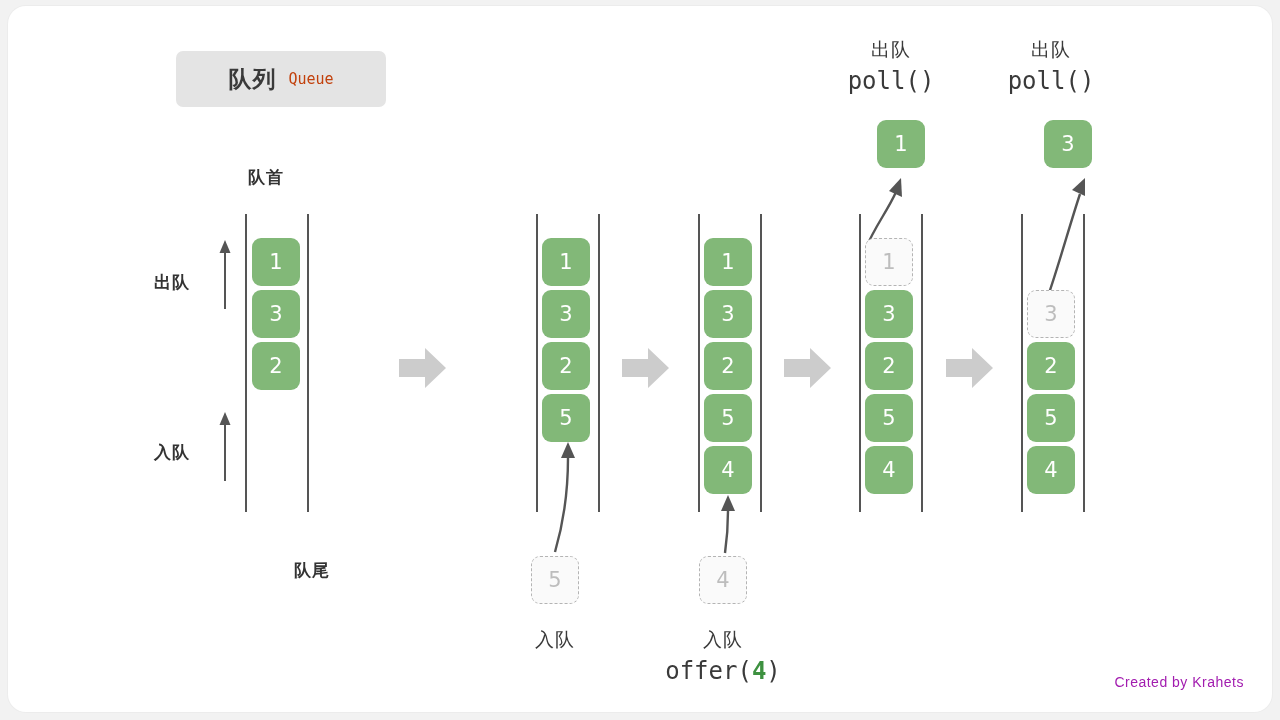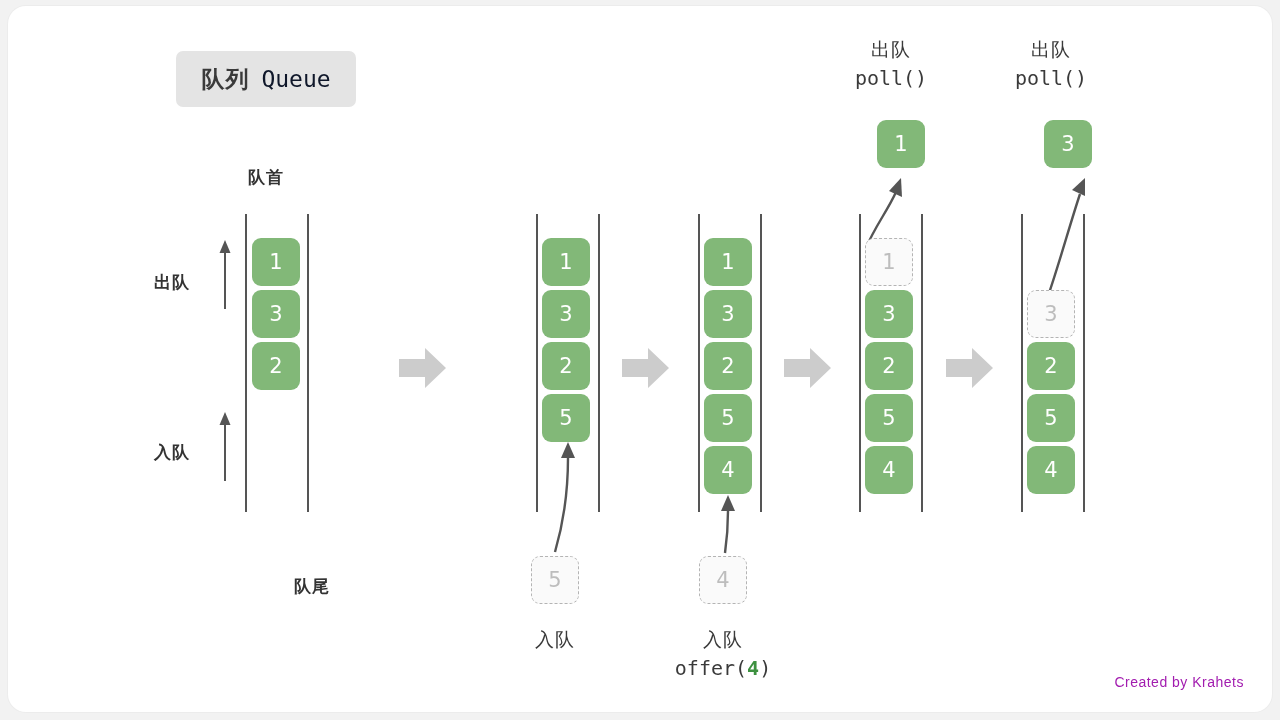--- a/index.html
+++ b/index.html
@@ -20,33 +20,33 @@
     width: 1264px; height: 706px;
     background: #ffffff;
     border-radius: 18px;
     box-shadow: 0 0 0 1px #ececec;
   }
 
   
   #title-badge {
     position: absolute;
     left: 168px; top: 45px;
-    width: 180px; height: 56px;
+    width: 210px; height: 56px;
     background: #e4e4e4;
     border-radius: 7px;
     display: flex; align-items: center; justify-content: center;
     gap: 12px;
   }
   #title-badge .cn {
     font-size: 23px; font-weight: bold; color: #3a3a3a;
     letter-spacing: 1px;
   }
   #title-badge .en {
     font-family: "DejaVu Sans Mono", "Liberation Mono", monospace;
-    font-size: 23px; color: #0f172a;
+    font-size: 15px; color: #c2410c;
   }
 
   
   .cn-label {
     position: absolute;
     font-size: 17px; font-weight: bold; color: #333333;
     white-space: nowrap; letter-spacing: 1px;
   }
   .op-label {
     position: absolute;
@@ -55,21 +55,21 @@
     line-height: 1.45;
   }
   .op-label .cn {
     display: block;
     font-size: 19px; color: #3a3a3a;
     letter-spacing: 1px;
   }
   .op-label .code {
     display: block;
     font-family: "DejaVu Sans Mono", "Liberation Mono", monospace;
-    font-size: 20px; color: #3a3a3a;
+    font-size: 24px; color: #3a3a3a;
   }
   .op-label .code .num { color: #3d9140; font-weight: bold; }
 
   
   .rail {
     position: absolute;
     width: 1.6px;
     background: #555555;
   }
 
@@ -137,21 +137,21 @@
       <polygon points="8,1 2.5,14 13.5,14" fill="#555555"></polygon>
     </svg>
 
     <div class="rail" style="left:237px; top:208px; height:298px;"></div>
     <div class="rail" style="left:299px; top:208px; height:298px;"></div>
 
     <div class="box filled" style="left:244px; top:232px;">1</div>
     <div class="box filled" style="left:244px; top:284px;">3</div>
     <div class="box filled" style="left:244px; top:336px;">2</div>
 
-    <div class="cn-label" style="left:240px; top:569px;padding-left:46px;">队尾</div>
+    <div class="cn-label" style="left:240px; top:553px;padding-left:46px;">队尾</div>
 
     <svg class="step-arrow" style="left:391px; top:340px;" width="48" height="44">
       <polygon points="0,13 26,13 26,2 47,22 26,42 26,31 0,31" fill="#cccccc"></polygon>
     </svg>
 
     <div class="rail" style="left:528px; top:208px; height:298px;"></div>
     <div class="rail" style="left:590px; top:208px; height:298px;"></div>
 
     <div class="box filled" style="left:534px; top:232px;">1</div>
     <div class="box filled" style="left:534px; top:284px;">3</div>

